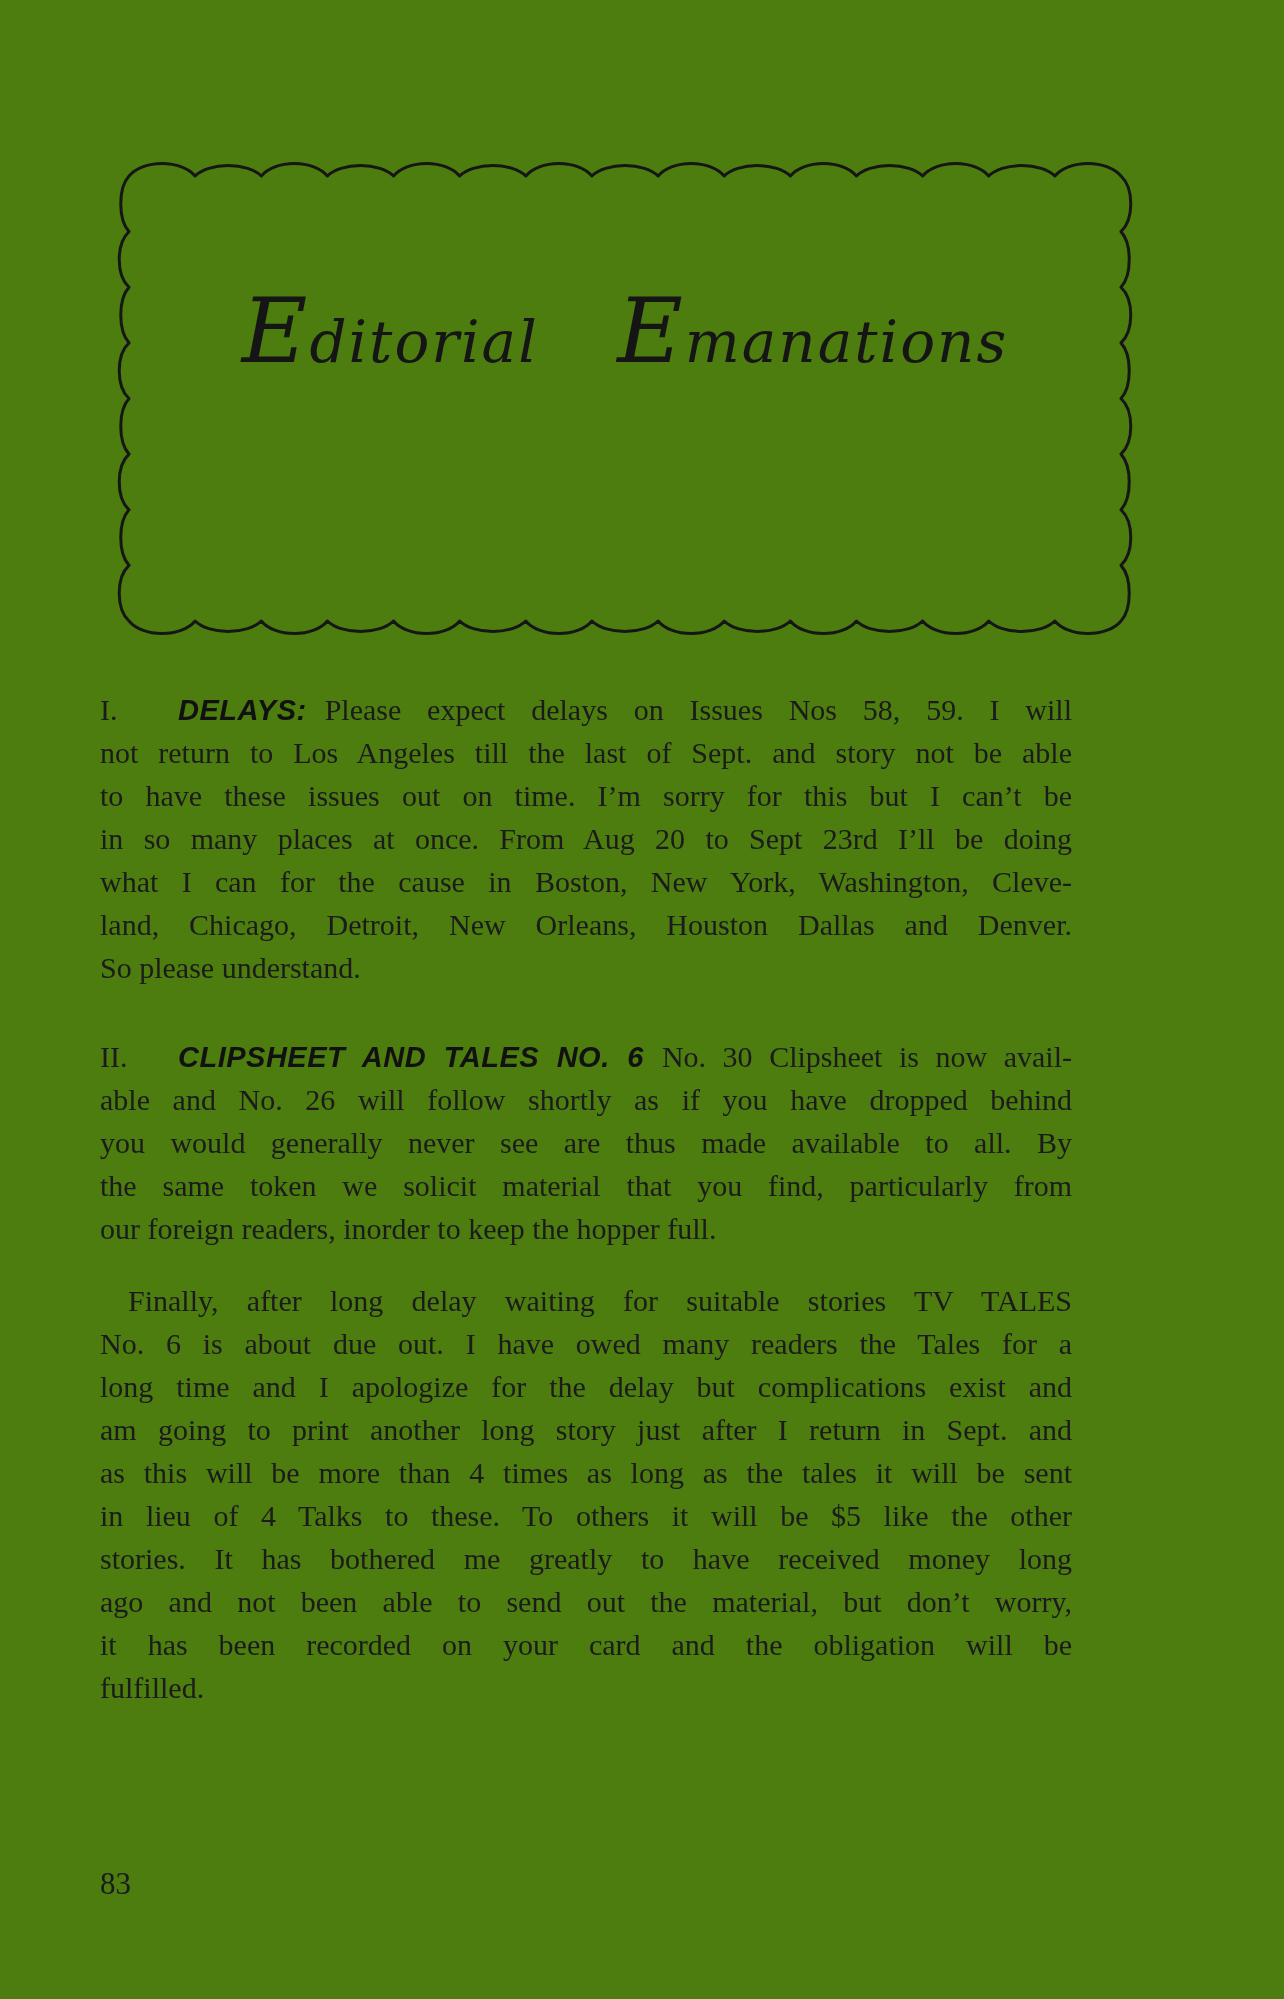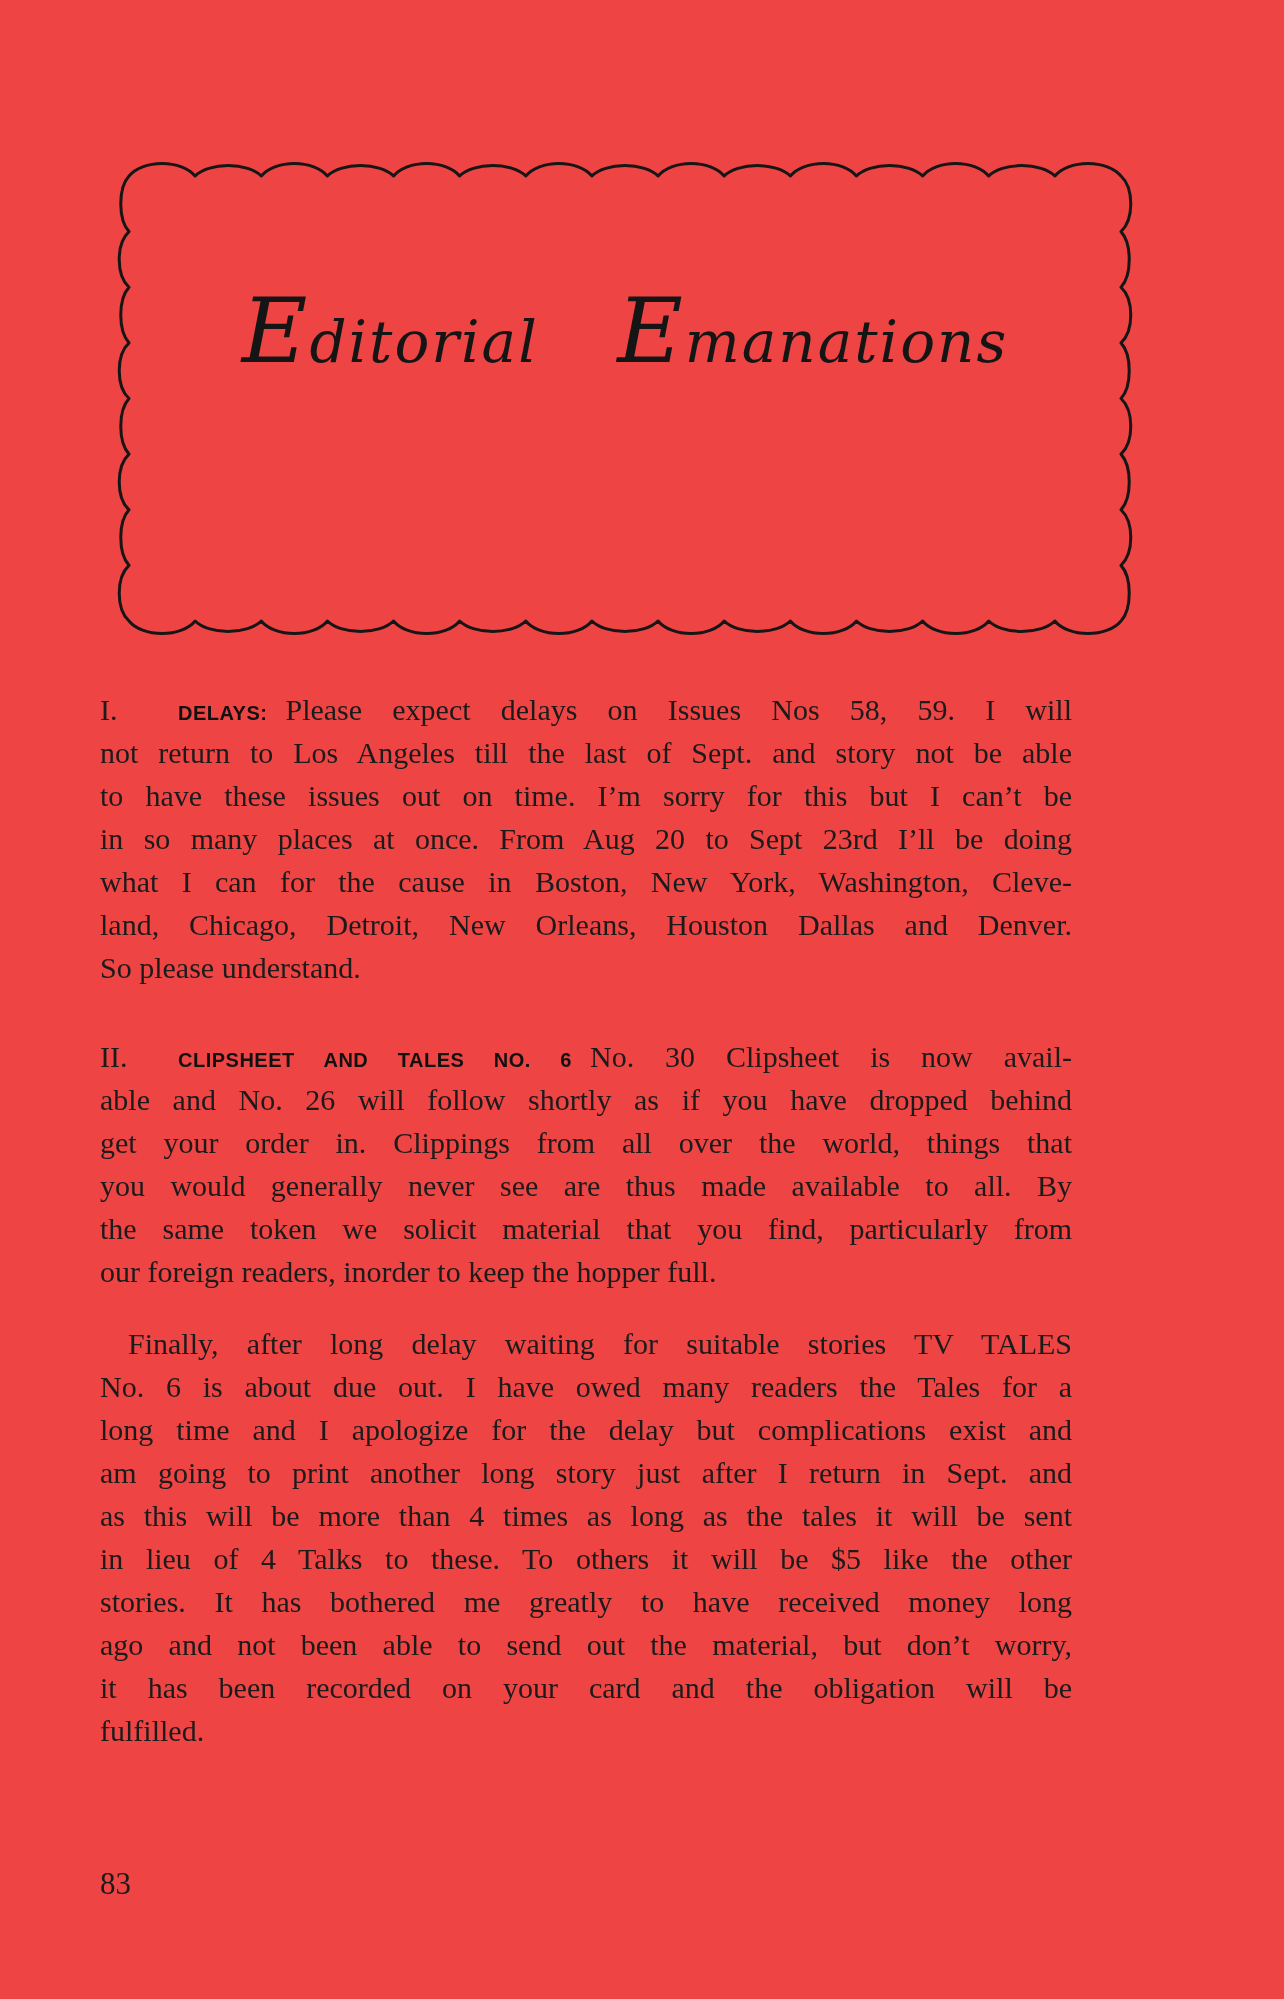--- a/index.html
+++ b/index.html
@@ -1,21 +1,21 @@
 <!DOCTYPE html>
 <html><head>
 <meta charset="utf-8">
 <style>
   html, body { margin: 0; padding: 0; background: #e8e8e6; }
   .page {
     position: relative;
     width: 1284px;
     height: 1999px;
     margin: 0 auto;
-    background: #ef4444;
+    background: #4d7c0f;
     color: #1a1a1a;
     font-family: "Liberation Serif", serif;
     overflow: hidden;
   }
 
   
   .frame {
     position: absolute;
     left: 103px;
     top: 150px;
@@ -71,24 +71,25 @@
   }
   .line.indented { text-indent: 28px; }
   .numlabel {
     display: inline-block;
     width: 78px;
     text-indent: 0;
   }
   .heading {
     font-family: "Liberation Sans", sans-serif;
     font-weight: bold;
-    font-size: 20px;
+    font-size: 29px;
     letter-spacing: 0.5px;
     margin-right: 18px;
     color: #111;
+    font-style: italic;
   }
 
   
   .pageno {
     position: absolute;
     left: 100px;
     top: 1862px;
     width: 1060px;
     text-align: left;
     font-size: 31px;
@@ -119,21 +120,20 @@
         <div class="line" style="">to have these issues out on time.  I’m sorry for this but I can’t be</div>
         <div class="line" style="">in so many places at once.  From Aug 20 to Sept 23rd I’ll be doing</div>
         <div class="line" style="">what I can for the cause in Boston, New York, Washington, Cleve-</div>
         <div class="line" style="">land, Chicago, Detroit, New Orleans, Houston Dallas and Denver.</div>
       <div class="line lastline">So please understand.</div>
     </div>
 
     <div class="para gap2">
       <div class="line"><span class="numlabel">II.</span><span class="heading">CLIPSHEET AND TALES NO. 6</span><span>No. 30 Clipsheet is now avail-</span></div>
       <div class="line" style="">able and No. 26 will follow shortly as if you have dropped behind</div>
-        <div class="line" style="">get your order in.  Clippings from all over the world, things that</div>
         <div class="line" style="">you would generally never see are thus made available to all.  By</div>
         <div class="line" style="">the same token we solicit material that you find, particularly from</div>
       <div class="line lastline">our foreign readers, inorder to keep the hopper full.</div>
     </div>
 
     <div class="para">
       <div class="line indented">Finally, after long delay waiting for suitable stories TV TALES</div>
       <div class="line" style="">No. 6 is about due out.  I have owed many readers the Tales for a</div>
         <div class="line" style="">long time and I apologize for the delay but complications exist and</div>
         <div class="line" style="">am going to print another long story just after I return in Sept. and</div>

